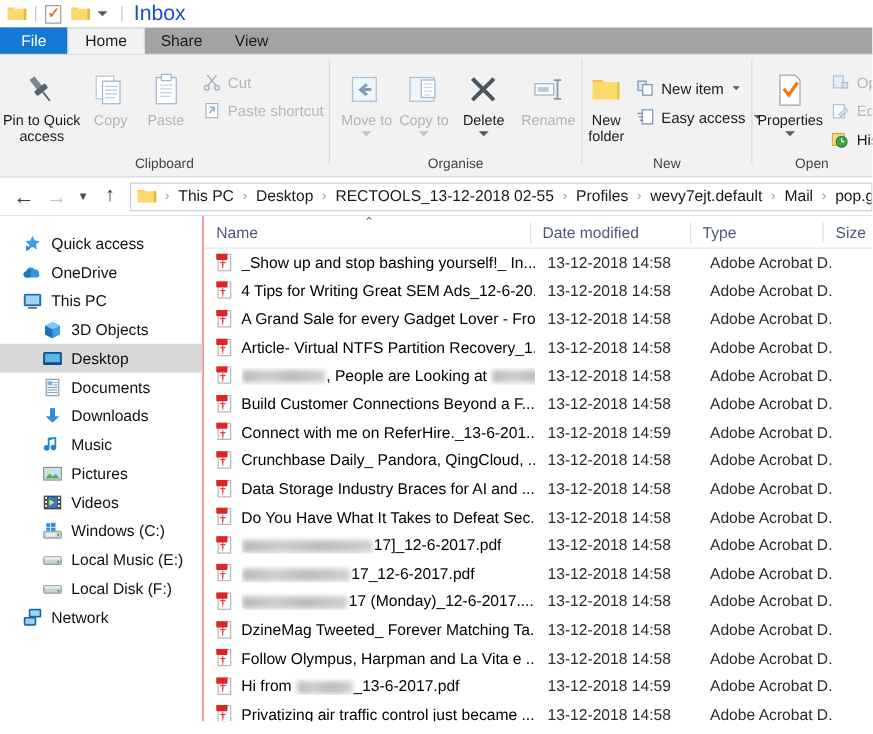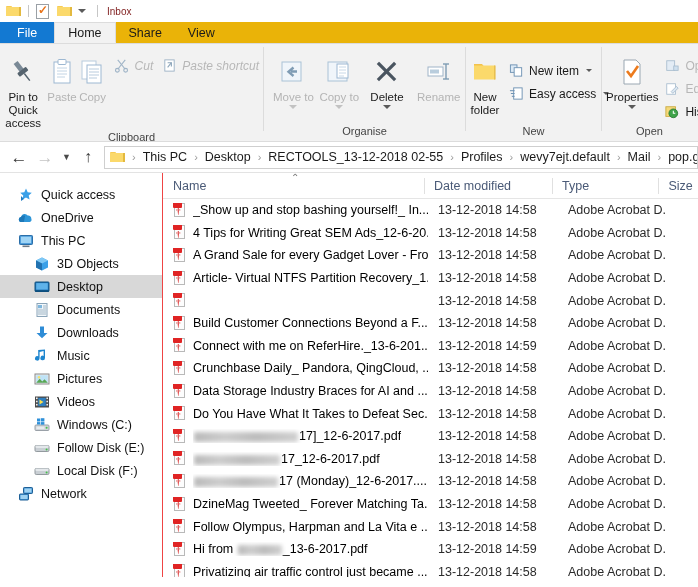--- a/index.html
+++ b/index.html
@@ -40,25 +40,25 @@
   .props-glyph {
     width: 13px; height: 15px; background:#fff; border:1px solid #9aa0a6; position:relative;
   }
   .props-glyph::after{
     content:"✓"; position:absolute; left:1px; top:-2px; font-size:12px; color:#e8731a; font-weight:bold;
   }
   .dropdown-caret {
     width:0;height:0;border-left:4px solid transparent;border-right:4px solid transparent;
     border-top:4px solid #5a5a5a; margin:0 6px 0 4px;
   }
-  .win-title { font-size:10px; color:#7f1d1d; margin-left:4px; }
+  .win-title { font-size:17px; color:#1d4ed8; margin-left:4px; }
 
   
   .tabstrip {
-    height: 22px; display:flex; align-items:stretch; background:#eab308;
+    height: 22px; display:flex; align-items:stretch; background:#a3a3a3;
     border-bottom: 1px solid #dcdcdc; position:relative;
   }
   .tab {
     display:flex; align-items:center; justify-content:center;
     font-size:12.5px; color:#1a1a1a; cursor:default; padding:0 13px;
   }
   .tab.file { background:#1379d2; color:#fff; padding:0 17px; }
   .tab.active { background:#f2f2f2; border:1px solid #dcdcdc; border-bottom:1px solid #f2f2f2; }
 
   
@@ -221,51 +221,51 @@
             <svg width="30" height="30" viewBox="0 0 30 30">
               <g transform="rotate(-38 15 15)">
                 <rect x="12.5" y="3" width="5" height="10" fill="#7a8996"></rect>
                 <rect x="9.5" y="12.5" width="11" height="4.5" rx="1" fill="#55636e"></rect>
                 <rect x="14.3" y="17" width="1.5" height="9" fill="#55636e"></rect>
               </g>
             </svg>
           </div>
           <div class="lb">Pin to Quick access</div>
         </div>
+        <div class="bigbtn dim" style="width:48px">
+          <div class="ic">
+            <svg width="30" height="30" viewBox="0 0 30 30">
+              <rect x="4" y="4" width="14" height="18" fill="#fff" stroke="#b8cbdd"></rect>
+              <rect x="9" y="8" width="14" height="18" fill="#fff" stroke="#9db8d2"></rect>
+              <g stroke="#b8cbdd" stroke-width="1">
+                <line x1="11" y1="12" x2="21" y2="12"></line>
+                  <line x1="11" y1="15" x2="21" y2="15"></line>
+                <line x1="11" y1="18" x2="21" y2="18"></line>
+                  <line x1="11" y1="21" x2="19" y2="21"></line>
+              </g>
+            </svg>
+          </div>
+          <div class="lb">Copy</div>
+        </div>
         <div class="bigbtn dim" style="width:50px">
           <div class="ic">
             <svg width="30" height="30" viewBox="0 0 30 30">
               <rect x="7" y="5" width="16" height="21" fill="#fff" stroke="#9db8d2"></rect>
               <rect x="11" y="2.5" width="8" height="5" rx="1" fill="#fff" stroke="#9db8d2"></rect>
               <g stroke="#c2d4e4" stroke-width="1">
                 <line x1="10" y1="11" x2="20" y2="11"></line>
                   <line x1="10" y1="14" x2="20" y2="14"></line>
                 <line x1="10" y1="17" x2="20" y2="17"></line>
                   <line x1="10" y1="20" x2="18" y2="20"></line>
               </g>
             </svg>
           </div>
           <div class="lb">Paste</div>
         </div>
-        <div class="bigbtn dim" style="width:48px">
-          <div class="ic">
-            <svg width="30" height="30" viewBox="0 0 30 30">
-              <rect x="4" y="4" width="14" height="18" fill="#fff" stroke="#b8cbdd"></rect>
-              <rect x="9" y="8" width="14" height="18" fill="#fff" stroke="#9db8d2"></rect>
-              <g stroke="#b8cbdd" stroke-width="1">
-                <line x1="11" y1="12" x2="21" y2="12"></line>
-                  <line x1="11" y1="15" x2="21" y2="15"></line>
-                <line x1="11" y1="18" x2="21" y2="18"></line>
-                  <line x1="11" y1="21" x2="19" y2="21"></line>
-              </g>
-            </svg>
-          </div>
-          <div class="lb">Copy</div>
-        </div>
-        <div style="display:flex;flex-direction:row;padding-top:5px;margin-left:2px;font-style:italic;">
+        <div style="display:flex;flex-direction:column;padding-top:5px;margin-left:2px;">
           <div class="smallbtn dim">
             <span class="ic" style="width:16px;display:flex;justify-content:center;">
               <svg width="15" height="15" viewBox="0 0 16 16">
                 <g stroke="#9fb4c7" stroke-width="1.2" fill="none">
                   <line x1="4" y1="2" x2="12" y2="12"></line>
                     <line x1="12" y1="2" x2="4" y2="12"></line>
                   <circle cx="3.6" cy="13" r="2"></circle>
                     <circle cx="12.4" cy="13" r="2"></circle>
                 </g>
               </svg>
@@ -604,21 +604,21 @@
           <span>Windows (C:)</span>
         </div>
         <div class="navitem lvl2">
           <span class="navicon">
             <svg width="16" height="16" viewBox="0 0 16 16">
               <rect x="1" y="5.5" width="14" height="6" rx="1.2" fill="#c9cfd4" stroke="#939a9f"></rect>
               <rect x="1.5" y="5.5" width="13" height="2.4" rx="1" fill="#e4e8eb"></rect>
               <circle cx="12.6" cy="9.5" r="1" fill="#45c04a"></circle>
             </svg>
           </span>
-          <span>Follow Disk (E:)</span>
+          <span>Local Music (E:)</span>
         </div>
         <div class="navitem lvl2">
           <span class="navicon">
             <svg width="16" height="16" viewBox="0 0 16 16">
               <rect x="1" y="5.5" width="14" height="6" rx="1.2" fill="#c9cfd4" stroke="#939a9f"></rect>
               <rect x="1.5" y="5.5" width="13" height="2.4" rx="1" fill="#e4e8eb"></rect>
               <circle cx="12.6" cy="9.5" r="1" fill="#45c04a"></circle>
             </svg>
           </span>
           <span>Local Disk (F:)</span>
@@ -705,20 +705,21 @@
           </div>
           <div class="row">
             <div class="cell cell-name">
               <span style="display: flex;">
                 <span class="pdficon">
                   <span class="pg"></span>
                   <span class="tab-red"></span>
                   <span class="a-glyph">†</span>
                 </span>
               </span>
+              <span class="fname"><span class="redacted" style="width:66px"></span>, People are Looking at <span class="redacted" style="width:56px"></span></span>
             </div>
             <div class="cell cell-date">13-12-2018 14:58</div>
             <div class="cell cell-type">Adobe Acrobat D...</div>
           </div>
           <div class="row">
             <div class="cell cell-name">
               <span style="display: flex;">
                 <span class="pdficon">
                   <span class="pg"></span>
                   <span class="tab-red"></span>

